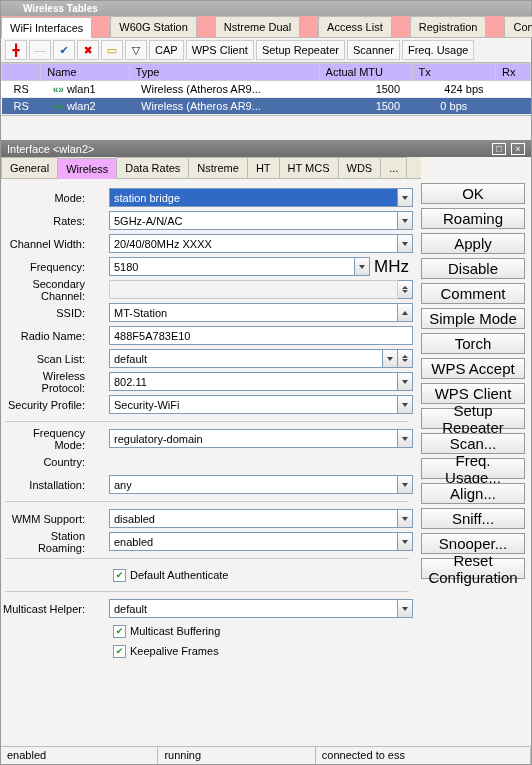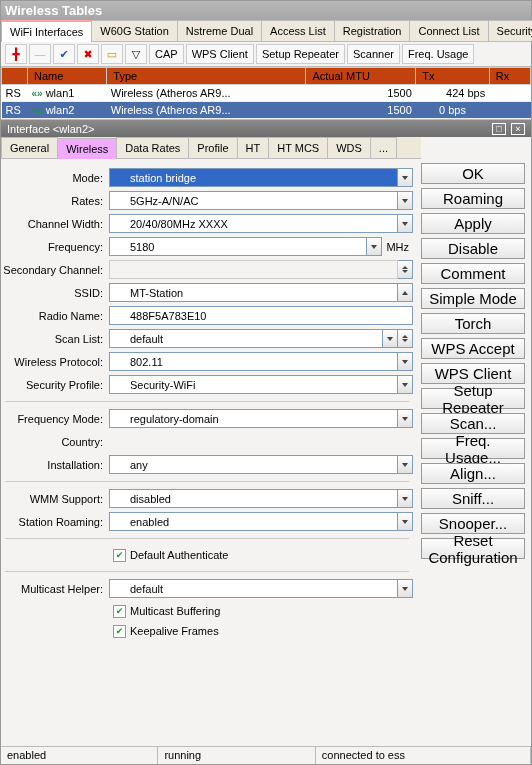--- a/index.html
+++ b/index.html
@@ -1,52 +1,52 @@
 <!DOCTYPE html>
 <html><head>
 <meta charset="utf-8">
 <style>
   * { box-sizing: border-box; }
   html, body { margin: 0; padding: 0; font-family: Tahoma, Arial, sans-serif; font-size: 11px; color: #000; background: #fff; }
   .window { width: 532px; height: 765px; border: 1px solid #999; background: #f4f3f2; display: flex; flex-direction: column; }
-  .titlebar { background: linear-gradient(#b8b8b8,#a6a6a6); color: #fff; padding: 2px 4px; font-weight: bold; font-size: 13px; }
-  .tabs { display: flex; background: #fca5a5; border-bottom: 1px solid #bbb; }
+  .titlebar { background: linear-gradient(#b8b8b8,#a6a6a6); color: #fff; padding: 2px 22px; font-weight: bold; font-size: 10px; }
+  .tabs { display: flex; background: #fca5a5; border-bottom: 1px solid #bbb; gap: 19px; }
   .tab { padding: 4px 8px; border: 1px solid #bbb; border-bottom: none; background: #ede9dc; margin-right: -1px; white-space: nowrap; font-size: 11px; }
   .tab.active { background: #fff; position: relative; top: 1px; }
   .toolbar { display: flex; align-items: center; gap: 2px; padding: 2px 4px; border-bottom: 1px solid #bbb; background: #f4f3f2; flex-wrap: nowrap; }
   .tbtn { border: 1px solid #ccc; background: #f8f8f8; padding: 2px 5px; font-size: 11px; min-width: 20px; height: 20px; display:flex; align-items:center; justify-content:center; }
   .tbtn.icon { width: 22px; padding:0; }
   .tbtn.disabled { color: #bbb; }
   .grid { width: 100%; border-collapse: collapse; font-size: 11px; background:#fff; }
-  .grid th { text-align: left; font-weight: normal; padding: 2px 6px; border: 1px solid #ccc; background: #c2410c; }
-  .grid td { padding: 2px 4px; border-bottom: 1px solid #eee; }
+  .grid th { text-align: left; font-weight: normal; padding: 2px 6px; border: 1px solid #ccc; background: #c4b5fd; }
+  .grid td { padding: 2px 12px; border-bottom: 1px solid #eee; }
   .grid tr.sel td { background: #4a6ea9; color: #fff; }
-  .sub-title { background: linear-gradient(#8b8b8b,#6e6e6e); color:#fff; padding: 2px 6px; display:flex; align-items:center; justify-content:space-between; font-size:11px; }
+  .sub-title { background: linear-gradient(#8b8b8b,#6e6e6e); color:#fff; padding: 2px 6px; display:flex; align-items:center; justify-content:space-between; font-size:11px;margin-top:24px; }
   .sub-controls span { display:inline-block; width:14px; height:12px; border:1px solid #fff; margin-left:2px; text-align:center; line-height:10px; font-size:9px;}
   .body { flex:1; display:flex; flex-direction:column; background:#f4f3f2; }
   .subtabs { display:flex; background:#ece9d8; border-bottom:1px solid #bbb; margin-right:110px;}
   .subtab { padding:4px 8px; border:1px solid #bbb; border-bottom:none; background:#ede9dc; margin-right:-1px; font-size:11px;}
   .subtab.active { background:#f0abfc; position:relative; top:1px; }
   .content-area { flex:1; display:flex; }
   .form-area { flex:1; overflow-y:auto; padding:6px 6px 6px 0; }
   .side-buttons { width:112px; display:flex; flex-direction:column; gap:4px; padding:4px 6px 4px 2px; }
   .sbtn { border:1px solid #999; background:linear-gradient(#fdfdfd,#e7e7e7); padding:3px 4px; font-size:15px; text-align:center; height:21px; display:flex; align-items:center; justify-content:center;}
   .row { display:flex; align-items:center; margin:2px 0; height:21px;}
-  .lbl { width:108px; text-align:right; padding-right:6px; font-size:11px;}
+  .lbl { width:108px; text-align:right; padding-right:24px; font-size:11px;}
   .field { flex:1; display:flex; align-items:center; }
-  .inp { flex:1; height:19px; border:1px solid #7f9db9; background:#fff; padding:1px 20px; font-size:11px; display:flex; align-items:center;}
+  .inp { flex:1; height:19px; border:1px solid #7f9db9; background:#fff; padding:1px 4px; font-size:11px; display:flex; align-items:center;}
   .inp.selected { background:#3169c6; color:#fff; }
   .ddl { width:15px; height:19px; border:1px solid #7f9db9; border-left:none; background:linear-gradient(#fdfdfd,#e2e2e2); display:flex; align-items:center; justify-content:center; }
   .ddl::after { content:""; border-left:3px solid transparent; border-right:3px solid transparent; border-top:4px solid #444;}
   .spn { width:15px; height:19px; border:1px solid #7f9db9; border-left:none; background:linear-gradient(#fdfdfd,#e2e2e2); display:flex; flex-direction:column; align-items:center; justify-content:center; gap:1px;}
   .spn::before { content:""; border-left:3px solid transparent; border-right:3px solid transparent; border-bottom:3px solid #444;}
   .spn::after { content:""; border-left:3px solid transparent; border-right:3px solid transparent; border-top:3px solid #444;}
   .upbtn { width:15px; height:19px; border:1px solid #7f9db9; border-left:none; background:linear-gradient(#fdfdfd,#e2e2e2); display:flex; align-items:center; justify-content:center;}
   .upbtn::after { content:""; border-left:3px solid transparent; border-right:3px solid transparent; border-bottom:4px solid #444;}
-  .unit { padding:0 4px; font-size:11px;}
+  .unit { padding:0 4px; font-size:17px;}
   .chk { display:flex; align-items:center; gap:4px; margin-left:112px; height:20px;}
   .chkbox { width:13px; height:13px; border:1px solid #7f9db9; background:#fff; display:flex; align-items:center; justify-content:center; font-size:9px; color:#21a121;}
   .sep { height:1px; background:#ccc; margin:6px 4px; }
   .status { display:flex; border-top:1px solid #bbb; background:#f4f3f2; height:18px;}
   .scell { border-right:1px solid #bbb; padding:2px 6px; font-size:11px; flex:1;}
   .ifglyph { color:#2e8b57; font-weight:bold; font-size:10px; margin-right:3px;}
   .gridarea { border-bottom:1px solid #bbb; }
 </style>
 </head>
 <body>
@@ -116,21 +116,21 @@
       <span>×</span>
     </span>
   </div>
 
   <div class="body">
     <div style="display:flex;">
       <div class="subtabs" style="flex:1">
         <div class="subtab">General</div>
         <div class="subtab active">Wireless</div>
         <div class="subtab">Data Rates</div>
-        <div class="subtab">Profile</div>
+        <div class="subtab">Nstreme</div>
         <div class="subtab">HT</div>
         <div class="subtab">HT MCS</div>
         <div class="subtab">WDS</div>
         <div class="subtab">...</div>
       </div>
     </div>
 
     <div class="content-area">
       <div class="form-area">
 

